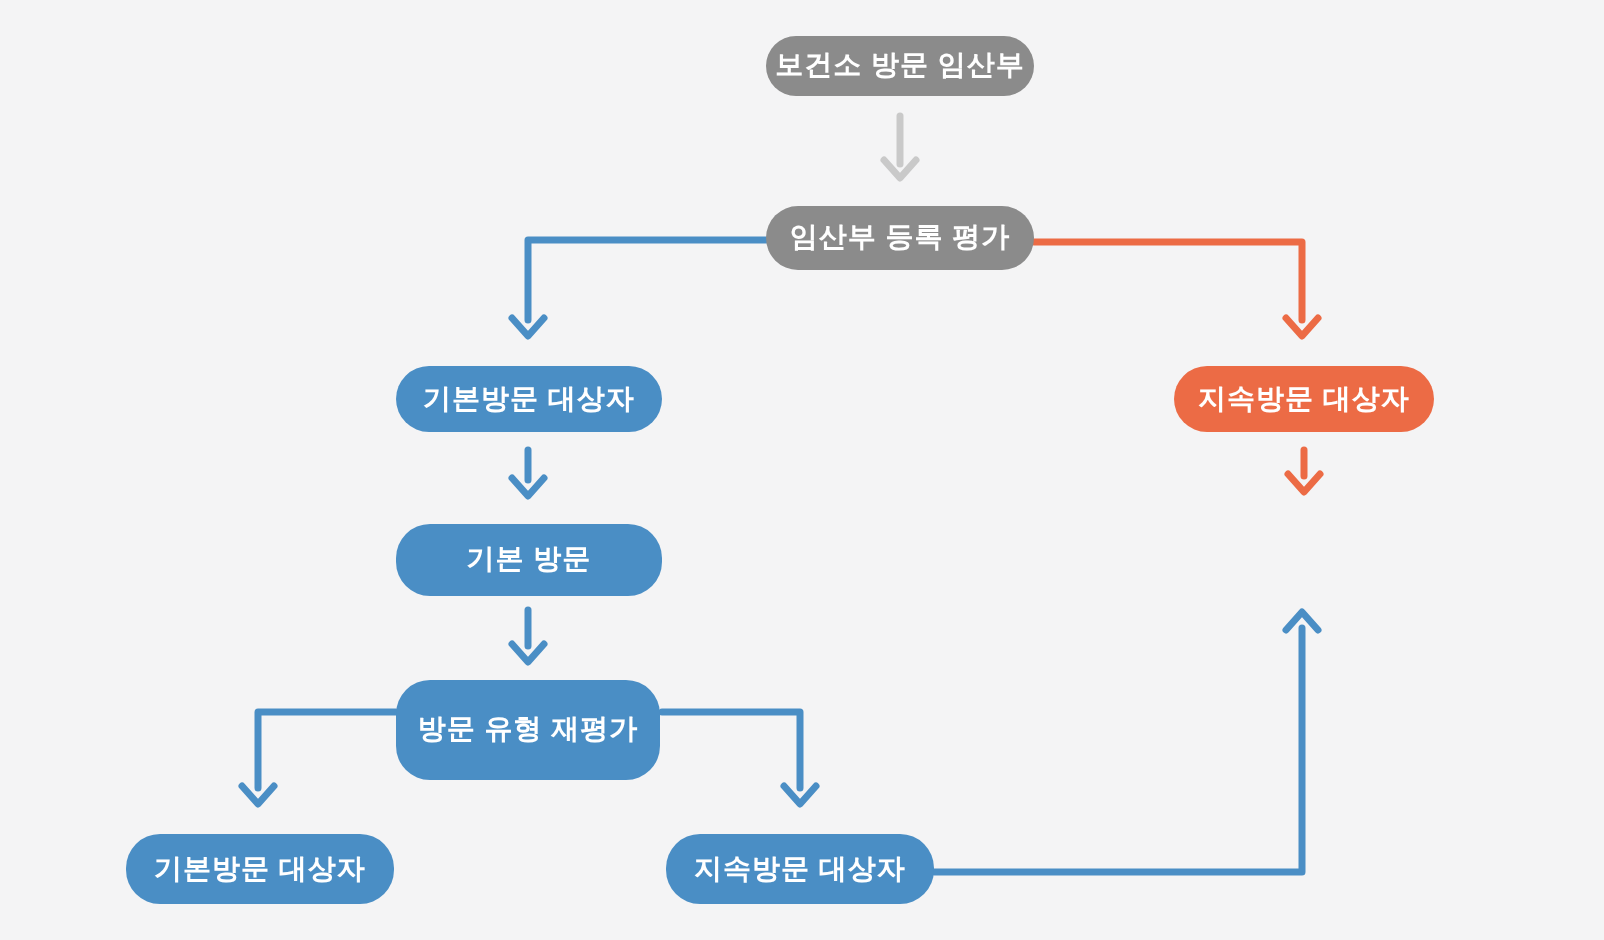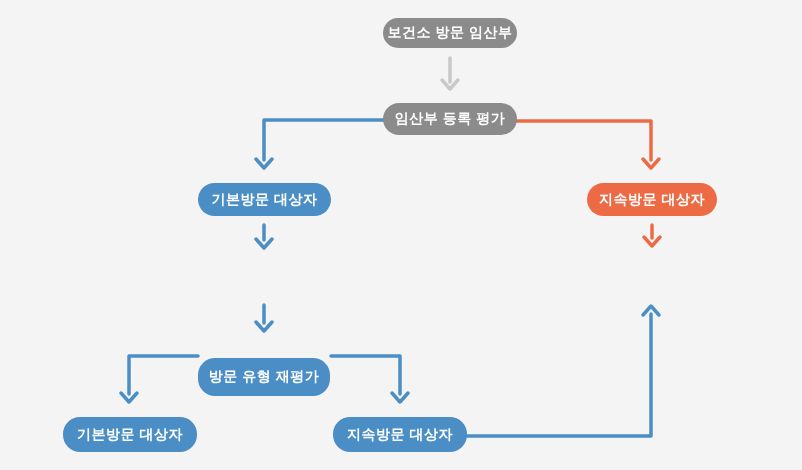--- a/index.html
+++ b/index.html
@@ -102,22 +102,25 @@
   </div>
 
   <div class="node gray" style="left:383px;top:103px;width:134px;height:32px">
     <span>임산부 등록 평가</span>
   </div>
 
   <div class="node blue" style="left:198px;top:183px;width:133px;height:33px">
     <span>기본방문 대상자</span>
   </div>
 
+  <div class="node blue" style="left:198px;top:262px;width:133px;height:36px">
+    <span>기본 방문</span>
+  </div>
 
-  <div class="node blue" style="left:198px;top:358px;width:132px;height:38px">
+  <div class="node blue" style="left:198px;top:340px;width:132px;height:50px">
     <span>방문 유형 재평가</span>
   </div>
 
   <div class="node blue" style="left:63px;top:417px;width:134px;height:35px">
     <span>기본방문 대상자</span>
   </div>
 
   <div class="node blue" style="left:333px;top:417px;width:134px;height:35px">
     <span>지속방문 대상자</span>
   </div>

